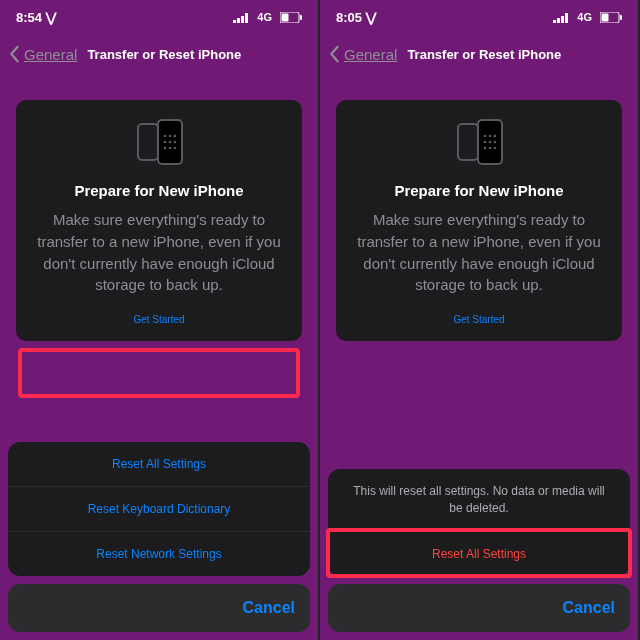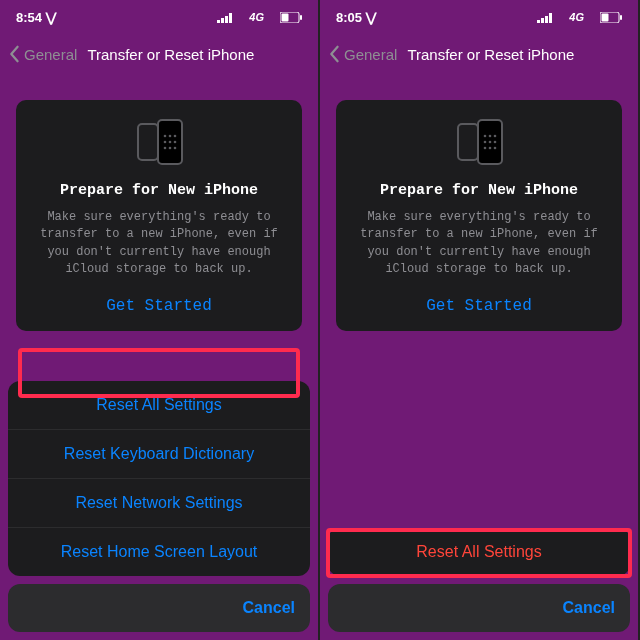--- a/index.html
+++ b/index.html
@@ -21,64 +21,63 @@
   .status-bar {
     height: 34px;
     display: flex;
     justify-content: space-between;
     align-items: center;
     padding: 0 16px;
     color: #fff;
     font-size: 13px;
     font-weight: 600;
   }
-  .status-right { display:flex; align-items:center; gap:16px; font-size:11px;font-style:italic;}
+  .status-right { display:flex; align-items:center; gap:8px; font-size:11px;}
   .nav {
     height: 40px;
     display: flex;
     align-items: center;
     padding: 0 8px;
     gap: 4px;
   }
   .chevron-back {
     width: 12px; height: 18px;
     display:inline-block;
   }
   .chevron-back svg { width:100%; height:100%; }
-  .nav-back-label { color:#8e8e93; font-size:15px; margin-right:6px;}
-  .nav-title { color:#fff; font-size:15px; font-weight:400;}
+  .nav-back-label { color:#8e8e93; font-size:15px; margin-right:6px;text-decoration:underline;}
+  .nav-title { color:#fff; font-size:13px; font-weight:700;}
   .content { padding: 0 8px; }
   .card {
     background:#1c1c1e;
     border-radius:10px;
     margin: 26px 8px 0 8px;
     padding: 18px 14px 16px 14px;
     text-align:center;
-    font-family:Liberation Mono, monospace;
   }
   .card-icon {
     display:flex; justify-content:center; margin-bottom:16px;
   }
   .card-title { color:#fff; font-size:15px; font-weight:600; margin-bottom:10px;}
-  .card-desc { color:#8e8e93; font-size:12px; line-height:1.45; margin-bottom:18px; padding:0 6px;}
-  .card-link { color:#0a84ff; font-size:16px; }
+  .card-desc { color:#8e8e93; font-size:15px; line-height:1.45; margin-bottom:18px; padding:0 6px;}
+  .card-link { color:#0a84ff; font-size:10px; }
   .sheet {
     position:absolute;
     left:8px; right:8px;
     bottom:8px;
   }
   .sheet-group {
     background:#1c1c1e;
     border-radius:12px;
     overflow:hidden;
     margin-bottom:8px;
   }
   .sheet-item {
     color:#0a84ff;
-    font-size:16px;
+    font-size:12px;
     text-align:center;
     padding:15px 8px;
     border-top:1px solid #2c2c2e;
     position:relative;
   }
   .sheet-item:first-child { border-top:none; }
   .sheet-item.destructive { color:#ff453a; }
   .sheet-item.muted { color:#aeaeb2; font-size:12px; padding:14px 18px; line-height:1.4;}
   .cancel-btn {
     background:#2c2c2e;
@@ -153,21 +152,20 @@
       <div class="card-desc">Make sure everything's ready to transfer to a new iPhone, even if you don't currently have enough iCloud storage to back up.</div>
       <div class="card-link">Get Started</div>
     </div>
   </div>
 
   <div class="sheet">
     <div class="sheet-group">
       <div class="sheet-item">Reset All Settings</div>
       <div class="sheet-item">Reset Keyboard Dictionary</div>
       <div class="sheet-item">Reset Network Settings</div>
-      <div class="sheet-item">Reset Home Screen Layout</div>
     </div>
     <div class="cancel-btn">Cancel</div>
   </div>
 
   <div class="highlight" style="left:18px; right:18px; top:348px; height:50px;"></div>
 </div>
 
 <div class="phone">
   <div class="status-bar">
     <span>8:05 ⋁</span>
@@ -217,19 +215,20 @@
         </svg>
       </div>
       <div class="card-title">Prepare for New iPhone</div>
       <div class="card-desc">Make sure everything's ready to transfer to a new iPhone, even if you don't currently have enough iCloud storage to back up.</div>
       <div class="card-link">Get Started</div>
     </div>
   </div>
 
   <div class="sheet">
     <div class="sheet-group">
+      <div class="sheet-item muted">This will reset all settings. No data or media will be deleted.</div>
       <div class="sheet-item destructive">Reset All Settings</div>
     </div>
     <div class="cancel-btn">Cancel</div>
   </div>
 
   <div class="highlight" style="left:6px; right:6px; bottom:62px; height:50px;"></div>
 </div>
 
 </body></html>

